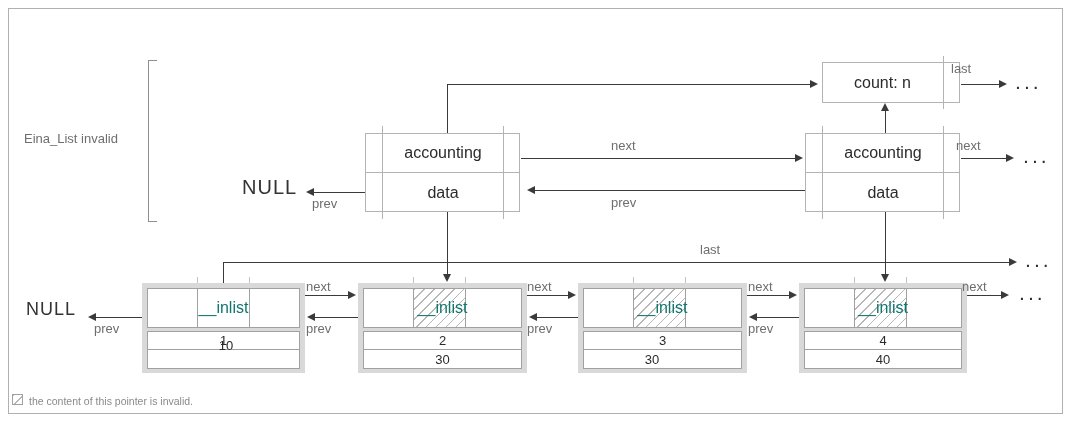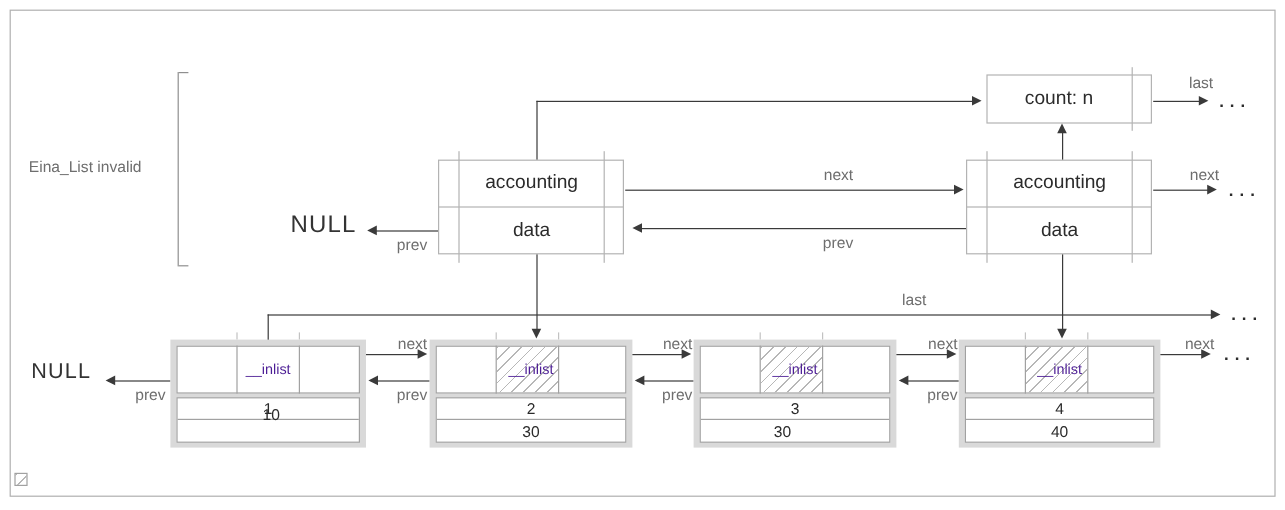--- a/index.html
+++ b/index.html
@@ -24,24 +24,24 @@
   .ah-d{border-top:8px solid #3a3a3a;border-left:4px solid transparent;border-right:4px solid transparent;}
   
   .lbox{border:1px solid #b3b3b3;background:#fff;box-sizing:border-box;}
   .ltext{color:#2b2b2b;font-size:16px;display:flex;align-items:center;justify-content:center;}
   
   .nodegray{background:#d9d9d9;}
   .cellbox{background:#fff;border:1px solid #a1a1a1;box-sizing:border-box;}
   .celldiv{background:#a1a1a1;}
   .regmark{background:#c2c2c2;}
   .hatch{background-image:repeating-linear-gradient(135deg,#b7b7b7 0 1px,transparent 1px 7px);}
-  .ptrtext{color:#4c1d95;font-size:12px;display:flex;align-items:center;justify-content:center;}
+  .ptrtext{color:#0f766e;font-size:16px;display:flex;align-items:center;justify-content:center;}
   .valtext{color:#2b2b2b;font-size:13px;display:flex;align-items:center;justify-content:center;}
   
-  .glabel{color:#6e6e6e;font-size:13px;text-align:right;}
+  .glabel{color:#6e6e6e;font-size:13px;text-align:left;}
   .null-big{color:#333;font-size:20px;letter-spacing:1px;}
   .null-small{color:#333;font-size:18px;letter-spacing:1px;}
   .dots{color:#2b2b2b;font-size:14px;font-weight:bold;letter-spacing:5px;line-height:14px;}
   .legendtext{color:#8a8a8a;font-size:10.5px;}
   .grouplabel{color:#6e6e6e;font-size:13px;}
 </style>
 </head>
 <body>
 
 <div id="stage">
@@ -199,14 +199,15 @@
     <div class="abs valtext" style="left:804px;top:331px;width:158px;height:18px;">4</div>
     <div class="abs valtext" style="left:804px;top:350px;width:158px;height:18px;">40</div>
   </div>
 
   <div class="abs aline hline" style="left:967px;top:295px;width:36px;"></div>
   <div class="abs ah ah-r" style="left:1001px;top:291px;"></div>
   <div class="abs glabel" style="left:962px;top:279px;width:50px;">next</div>
   <div class="abs dots" style="left:1020px;top:288px;">...</div>
 
   <div class="abs hatch" style="left:12px;top:394px;width:11px;height:11px;border:1px solid #a1a1a1;box-sizing:border-box;background-color:#fff;"></div>
+  <div class="abs legendtext" style="left:29px;top:395px;">the content of this pointer is invalid.</div>
 
 </div>
 
 </body></html>

